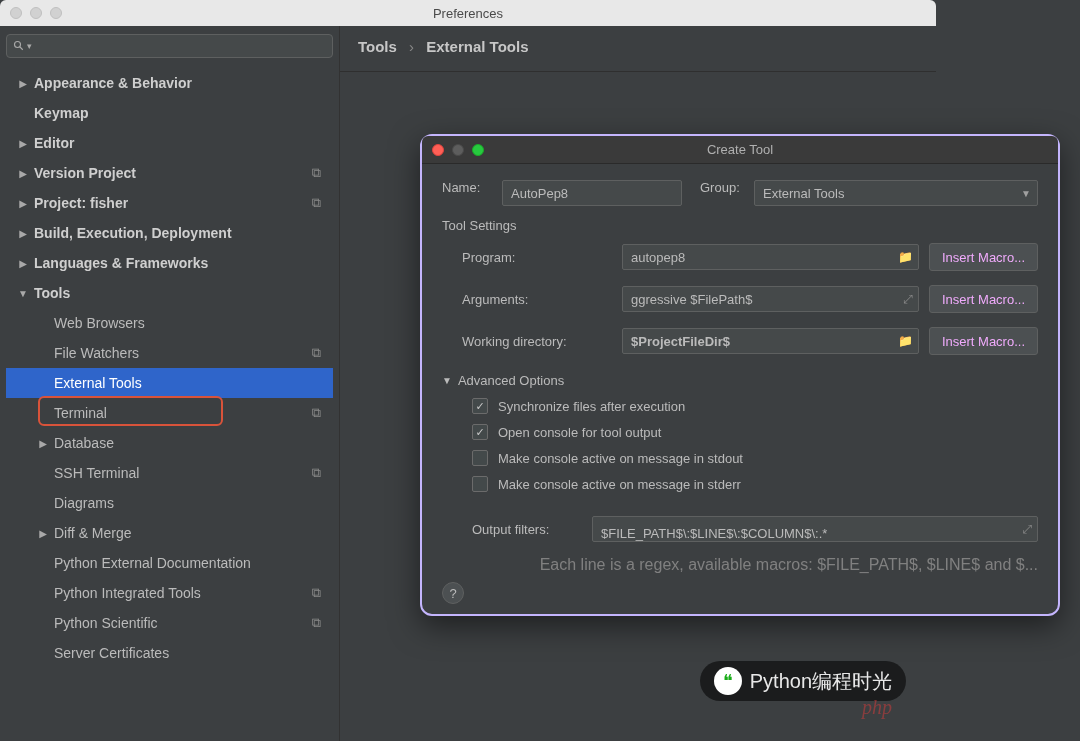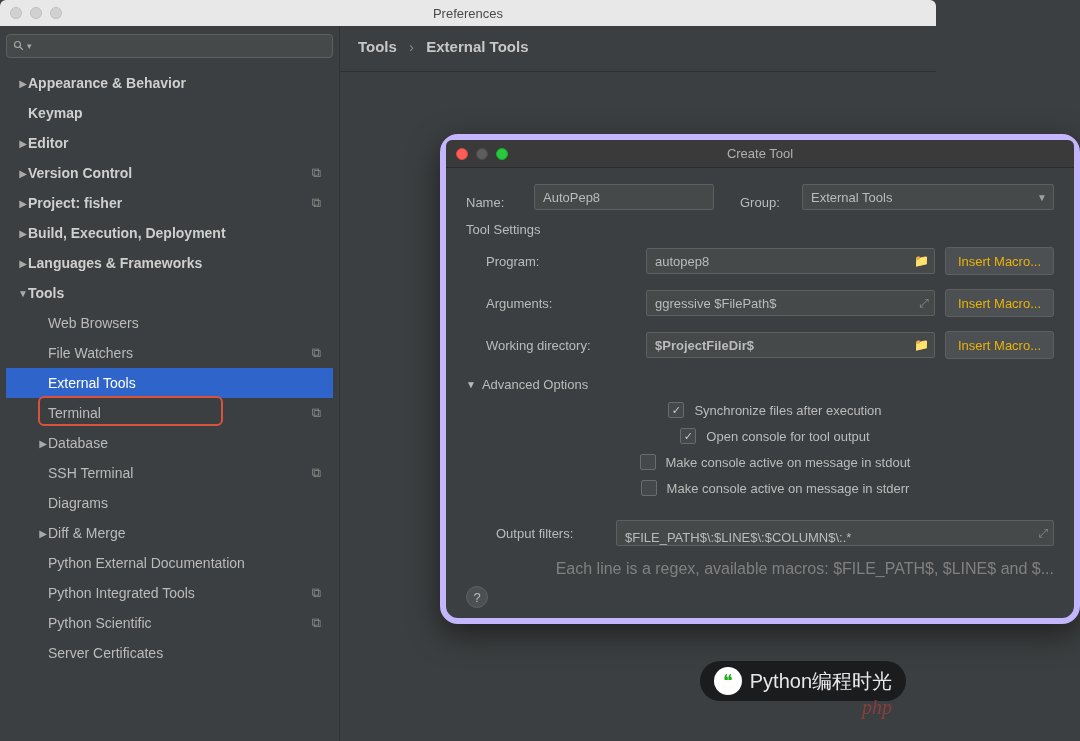--- a/index.html
+++ b/index.html
@@ -16,62 +16,62 @@
 
 
 .sidebar { width: 340px; background: #3c3f41; border-right: 1px solid #323232; padding: 8px 6px; }
 .search { display: flex; align-items: center; background: #45494a; border: 1px solid #5e6060; border-radius: 4px; height: 24px; padding: 0 6px; margin-bottom: 10px; }
 .search svg { width: 12px; height: 12px; fill: #a9a9a9; }
 .search .chev { font-size: 9px; color: #a9a9a9; margin-left: 2px; }
 
 .tree { font-size: 14px; }
 .row { display: flex; align-items: center; height: 30px; color: #bbbbbb; position: relative; padding-right: 10px; }
 .row .arrow { width: 10px; font-size: 10px; color: #a9a9a9; display: inline-flex; justify-content: center; }
-.row .lbl { }
+.row .lbl { margin-left: 6px; }
 .row.bold .lbl { font-weight: bold; color: #cfcfcf; }
 .row.selected { background: #2f65ca; color: #ffffff; }
 .row.selected .lbl { color: #ffffff; }
 .row .dup { position: absolute; right: 12px; color: #8a8a8a; font-size: 13px; }
 .ind0 { padding-left: 12px; }
 .ind1 { padding-left: 32px; }
 .highlight-box { position: absolute; border: 2px solid #d9533a; border-radius: 6px; pointer-events: none; }
 
 
 .main { flex: 1; position: relative; }
 .breadcrumb { padding: 12px 18px; font-size: 15px; font-weight: bold; color: #c7c7c7; }
 .breadcrumb .sep { color: #888; margin: 0 8px; font-weight: normal; }
 .hr { border-top: 1px solid #2f2f2f; margin: 4px 0 0 0; }
 
 
-.dialog { position: absolute; left: 440px; top: 108px; width: 640px; background: #3c3f41; border: 6px solid #c4b5fd; border-radius: 18px; box-shadow: 0 10px 30px rgba(0,0,0,0.5); }
+.dialog { position: absolute; left: 420px; top: 108px; width: 640px; background: #3c3f41; border: 2px solid #c4b5fd; border-radius: 12px; box-shadow: 0 10px 30px rgba(0,0,0,0.5); }
 .dialog-titlebar { height: 28px; background: #3a3a3a; border-bottom: 1px solid #2a2a2a; display: flex; align-items: center; position: relative; border-top-left-radius: 6px; border-top-right-radius: 6px; }
 .mac-dots { display: flex; gap: 8px; margin-left: 10px; }
 .mac-red { width: 12px; height: 12px; border-radius: 50%; background: #ff5f56; border: 1px solid #e0443e; }
 .mac-yel { width: 12px; height: 12px; border-radius: 50%; background: #5d5d5d; border: 1px solid #4a4a4a; }
 .mac-grn { width: 12px; height: 12px; border-radius: 50%; background: #27c93f; border: 1px solid #1aab29; }
 .dialog-title { position: absolute; left: 0; right: 0; text-align: center; color: #b0b0b0; font-size: 13px; }
 
 .dialog-body { padding: 16px 20px 10px 20px; }
-.form-row { display: flex; align-items: flex-end; margin-bottom: 12px; gap: 8px; }
+.form-row { display: flex; align-items: flex-start; margin-bottom: 12px; }
 .form-label { color: #bbbbbb; font-size: 13px; min-width: 92px; }
 .input { background: #45494a; border: 1px solid #5e6060; color: #bbbbbb; height: 26px; padding: 0 8px; border-radius: 2px; font-size: 13px; }
 .input.focus { border: 2px solid #3a6fb5; box-shadow: 0 0 0 1px #3a6fb5; }
 .select { display: flex; align-items: center; justify-content: space-between; padding-right: 6px; }
 .select .sel-arrow { color: #a0a0a0; font-size: 10px; }
 
 .section-label { color: #bbbbbb; font-size: 13px; margin: 6px 0 10px 0; }
 .indent { padding-left: 20px; }
 .field-row { display: flex; align-items: center; margin-bottom: 14px; gap: 10px; }
 .field-label { min-width: 150px; color: #bbbbbb; }
 .field-input { flex: 1; position: relative; }
 .field-icon { position: absolute; right: 6px; top: 50%; transform: translateY(-50%); color: #888; font-size: 12px; }
-.btn { background: #4c5052; border: 1px solid #5e6060; color: #eab308; height: 28px; padding: 0 12px; border-radius: 3px; font-size: 13px; white-space: nowrap; display: flex; align-items: center; }
+.btn { background: #4c5052; border: 1px solid #5e6060; color: #f0abfc; height: 28px; padding: 0 12px; border-radius: 3px; font-size: 13px; white-space: nowrap; display: flex; align-items: center; }
 
 .adv-header { display: flex; align-items: center; gap: 6px; margin: 18px 0 10px 0; color: #bbbbbb; }
-.check-row { display: flex; align-items: center; gap: 10px; margin-bottom: 10px; margin-left: 30px; justify-content: center; }
+.check-row { display: flex; align-items: center; gap: 10px; margin-bottom: 10px; margin-left: 30px; }
 .check { width: 16px; height: 16px; border: 1px solid #6b6b6b; border-radius: 2px; background: #43494a; display: flex; align-items: center; justify-content: center; font-size: 11px; color: #c9c9c9; }
 .check.on::after { content: "✓"; }
 
 .hint { color: #808080; font-size: 16px; text-align: right; margin-top: 6px; }
 .help { width: 22px; height: 22px; border-radius: 50%; background: #4c5052; border: 1px solid #5e6060; color: #bbbbbb; display: flex; align-items: center; justify-content: center; font-size: 13px; margin-top: 8px; }
 
 
 .wm { position: absolute; right: 30px; bottom: 40px; display: flex; align-items: center; gap: 8px; color: #e8e8e8; font-size: 20px; background: rgba(0,0,0,0.55); padding: 6px 14px; border-radius: 20px; }
 .wm-icon { width: 28px; height: 28px; border-radius: 50%; background: #ffffff; color: #1aad19; display: flex; align-items: center; justify-content: center; font-size: 18px; }
 .php { position: absolute; right: 44px; bottom: 22px; font-family: Georgia, serif; font-style: italic; font-size: 20px; color: rgba(200,60,60,0.55); }
@@ -107,21 +107,21 @@
           <div class="row ind0 bold">
             <span class="arrow"></span>
             <span class="lbl">Keymap</span>
           </div>
           <div class="row ind0 bold">
             <span class="arrow">▶</span>
             <span class="lbl">Editor</span>
           </div>
           <div class="row ind0 bold">
             <span class="arrow">▶</span>
-            <span class="lbl">Version Control</span>
+            <span class="lbl">Version Project</span>
             <span class="dup">⧉</span>
           </div>
           <div class="row ind0 bold">
             <span class="arrow">▶</span>
             <span class="lbl">Project: fisher</span>
             <span class="dup">⧉</span>
           </div>
           <div class="row ind0 bold">
             <span class="arrow">▶</span>
             <span class="lbl">Build, Execution, Deployment</span>

